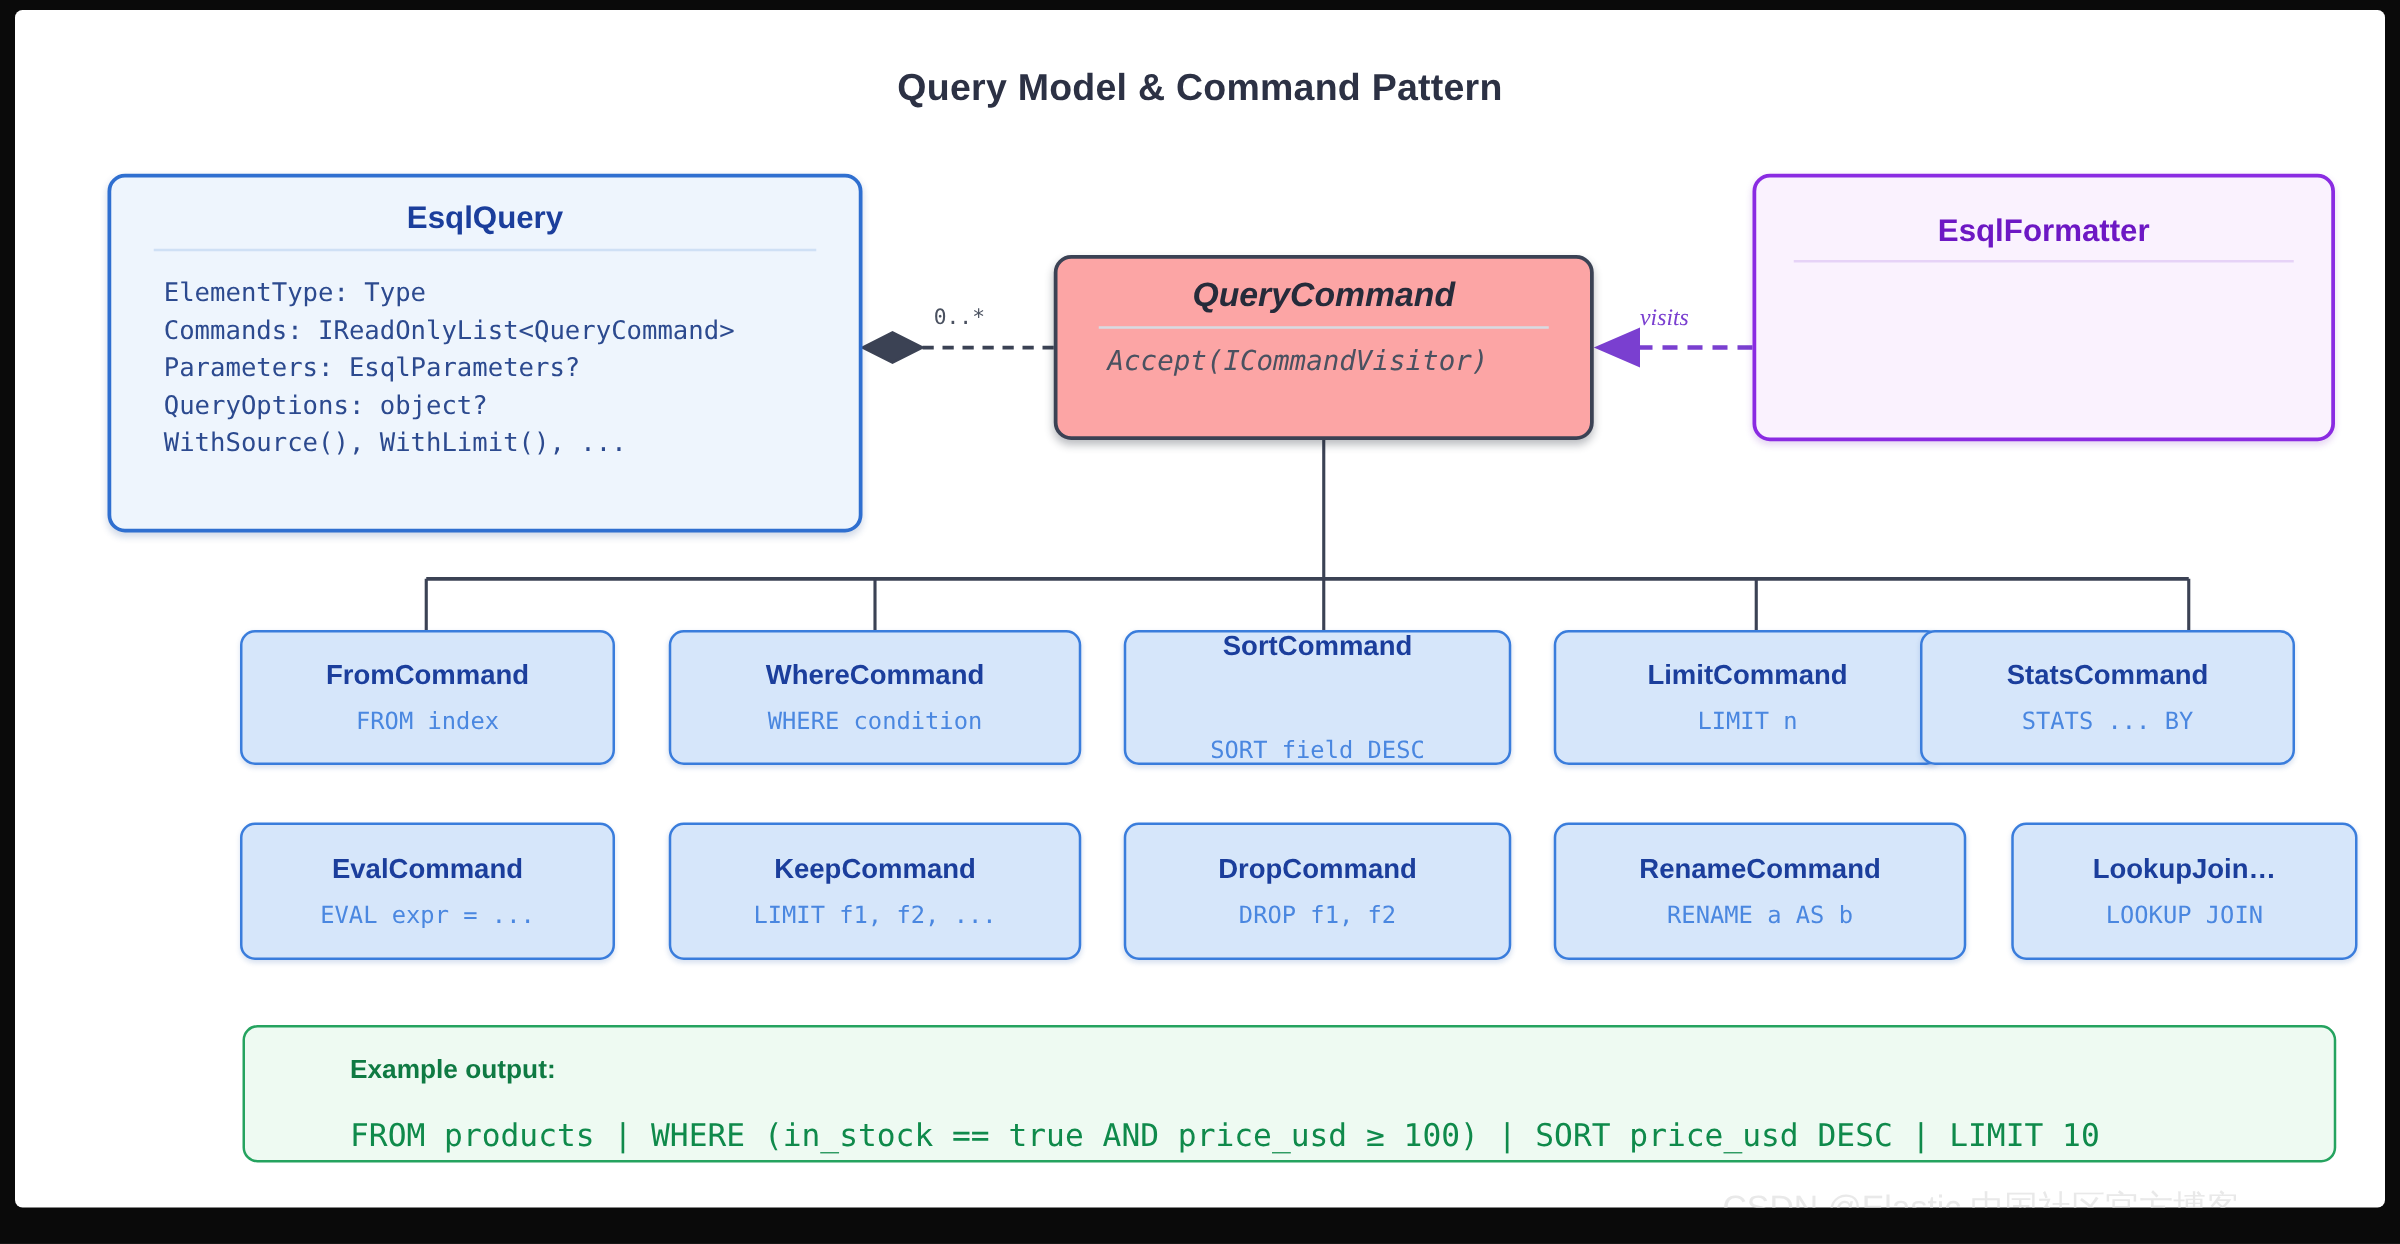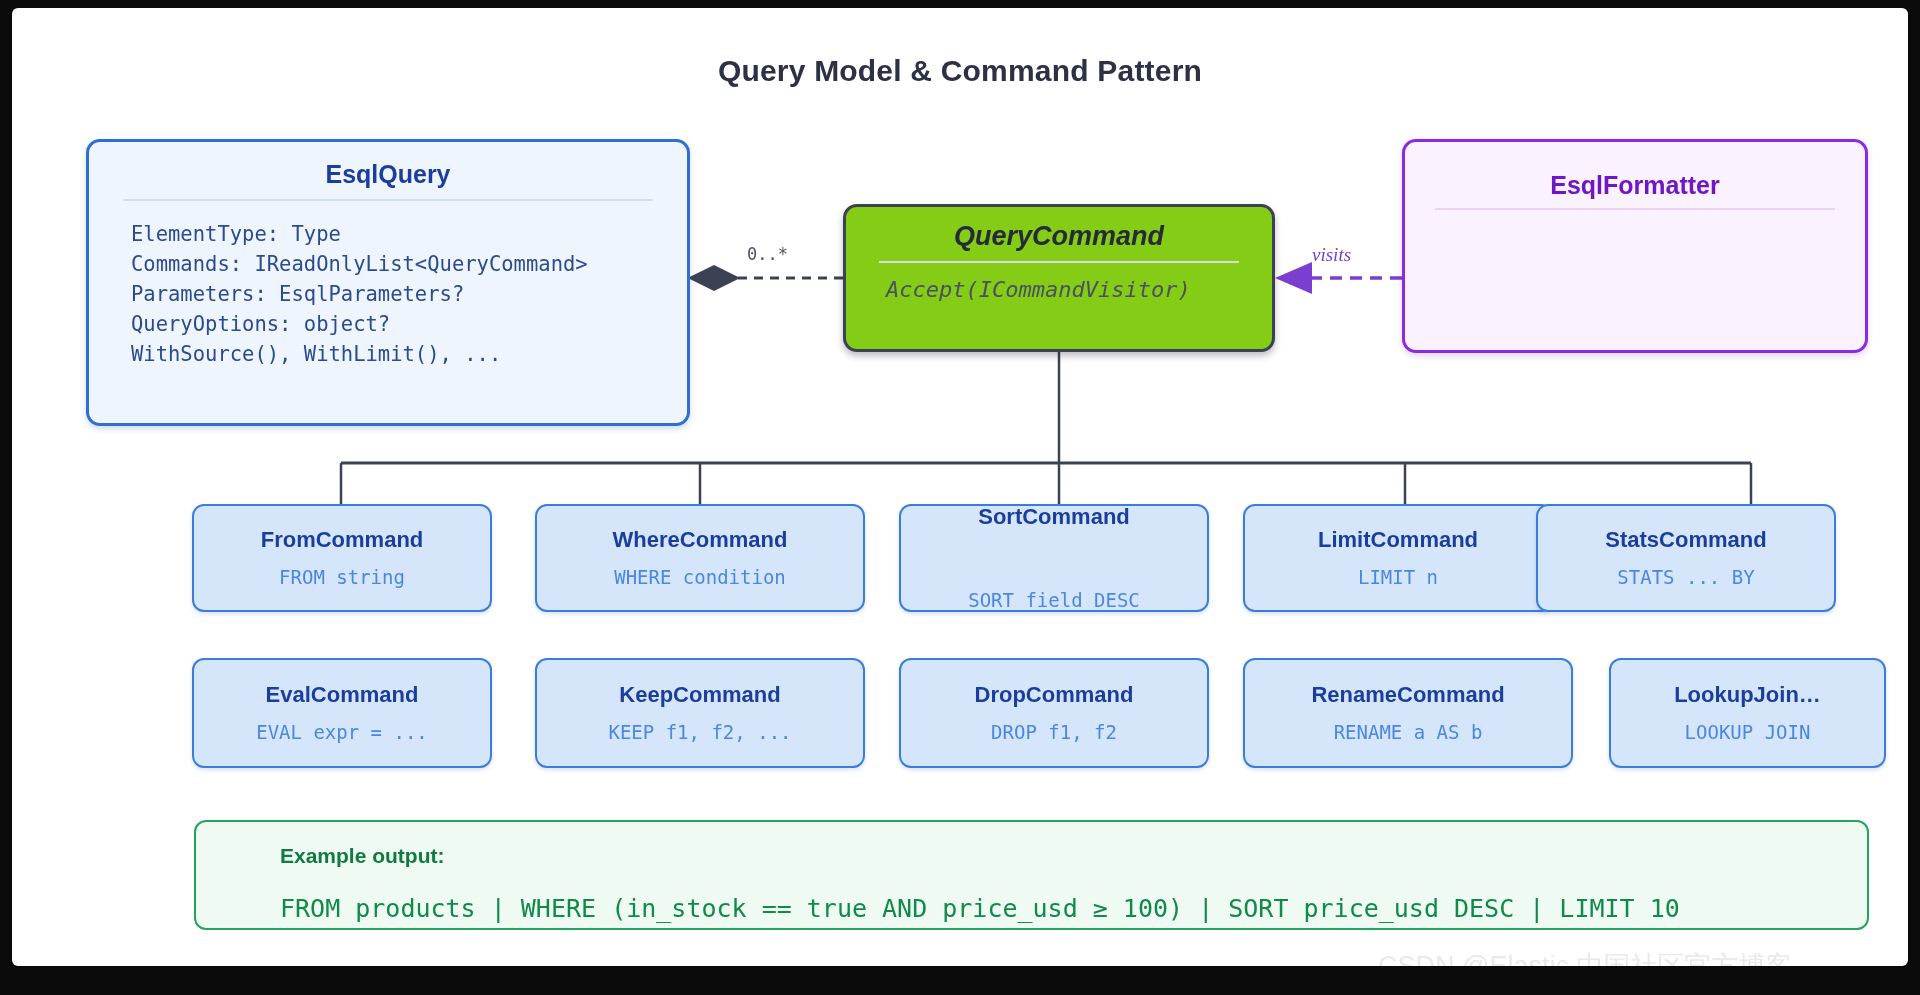--- a/index.html
+++ b/index.html
@@ -59,21 +59,21 @@
   }
   #esqlformatter .cls-title{font-size:25px;color:#6d18c4;padding-top:29px;}
   #esqlformatter .rule{width:400px;background:#e6d3f7;margin-top:8px;}
   #esqlformatter .body{
     margin:14px 0 0 36px;font-size:20.5px;line-height:29px;color:#7a3fd0;
   }
 
   
   #querycommand{
     left:831px;top:196px;width:432px;height:148px;
-    background:#84cc16;border:3px solid #3b4254;
+    background:#fca5a5;border:3px solid #3b4254;
     box-shadow:0 4px 7px rgba(30,35,50,.30);
   }
   #querycommand .cls-title{
     font-size:27px;color:#262b3a;font-style:italic;padding-top:14px;
     font-weight:800;
   }
   #querycommand .rule{width:360px;background:#d6dbe2;margin-top:9px;}
   #querycommand .body{
     margin:14px 0 0 40px;font-size:22px;color:#4a5160;font-style:italic;
   }
@@ -174,21 +174,21 @@
     </div>
 
     <div class="clsbox" id="esqlformatter">
       <div class="cls-title">EsqlFormatter</div>
       <div class="rule"></div>
     </div>
 
     <div id="row1">
         <div class="cmdbox" style="left: 180px; top: 496px; width: 300px; height: 108px;">
           <div class="cname">FromCommand</div>
-          <div class="csyn">FROM string</div>
+          <div class="csyn">FROM index</div>
         </div>
         <div class="cmdbox" style="left: 523px; top: 496px; width: 330px; height: 108px;">
           <div class="cname">WhereCommand</div>
           <div class="csyn">WHERE condition</div>
         </div>
         <div class="cmdbox" style="left: 887px; top: 496px; width: 310px; height: 108px; justify-content: space-between;">
           <div class="cname">SortCommand</div>
           <div class="csyn">SORT field DESC</div>
         </div>
         <div class="cmdbox" style="left: 1231px; top: 496px; width: 310px; height: 108px;">
@@ -200,21 +200,21 @@
           <div class="csyn">STATS ... BY</div>
         </div>
       </div>
     <div id="row2">
         <div class="cmdbox" style="left: 180px; top: 650px; width: 300px; height: 110px;">
           <div class="cname">EvalCommand</div>
           <div class="csyn">EVAL expr = ...</div>
         </div>
         <div class="cmdbox" style="left: 523px; top: 650px; width: 330px; height: 110px;">
           <div class="cname">KeepCommand</div>
-          <div class="csyn">KEEP f1, f2, ...</div>
+          <div class="csyn">LIMIT f1, f2, ...</div>
         </div>
         <div class="cmdbox" style="left: 887px; top: 650px; width: 310px; height: 110px;">
           <div class="cname">DropCommand</div>
           <div class="csyn">DROP f1, f2</div>
         </div>
         <div class="cmdbox" style="left: 1231px; top: 650px; width: 330px; height: 110px;">
           <div class="cname">RenameCommand</div>
           <div class="csyn">RENAME a AS b</div>
         </div>
         <div class="cmdbox" style="left: 1597px; top: 650px; width: 277px; height: 110px;">

